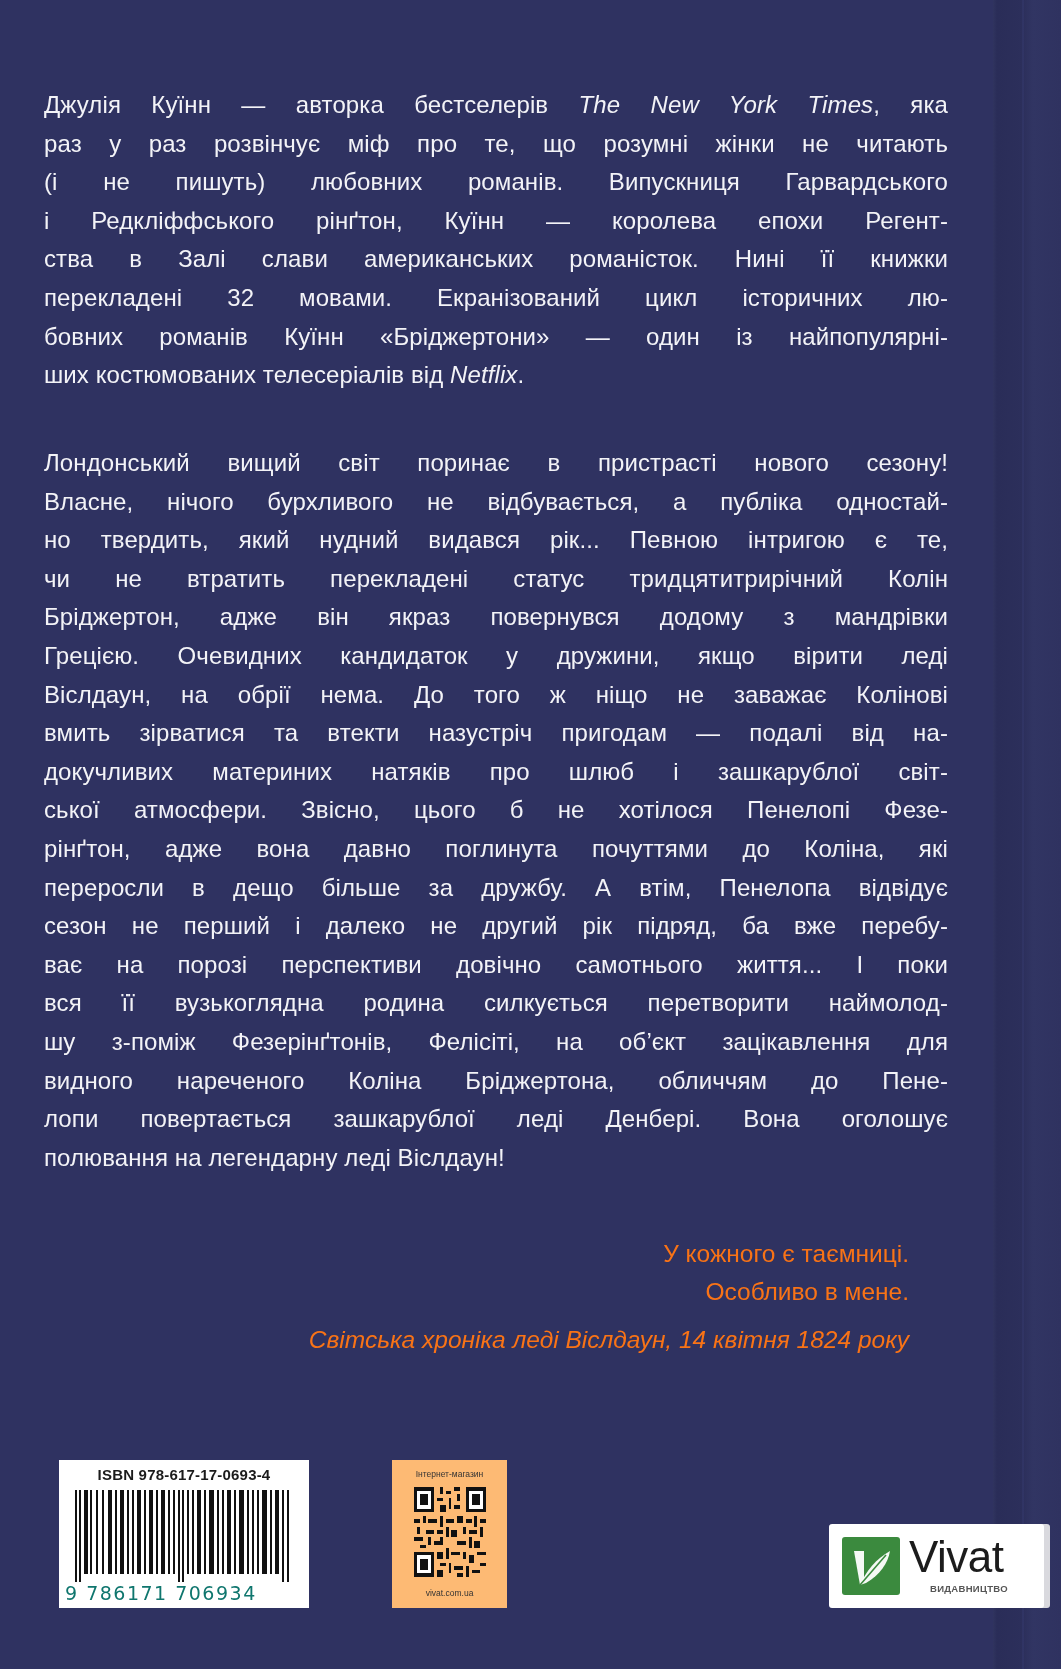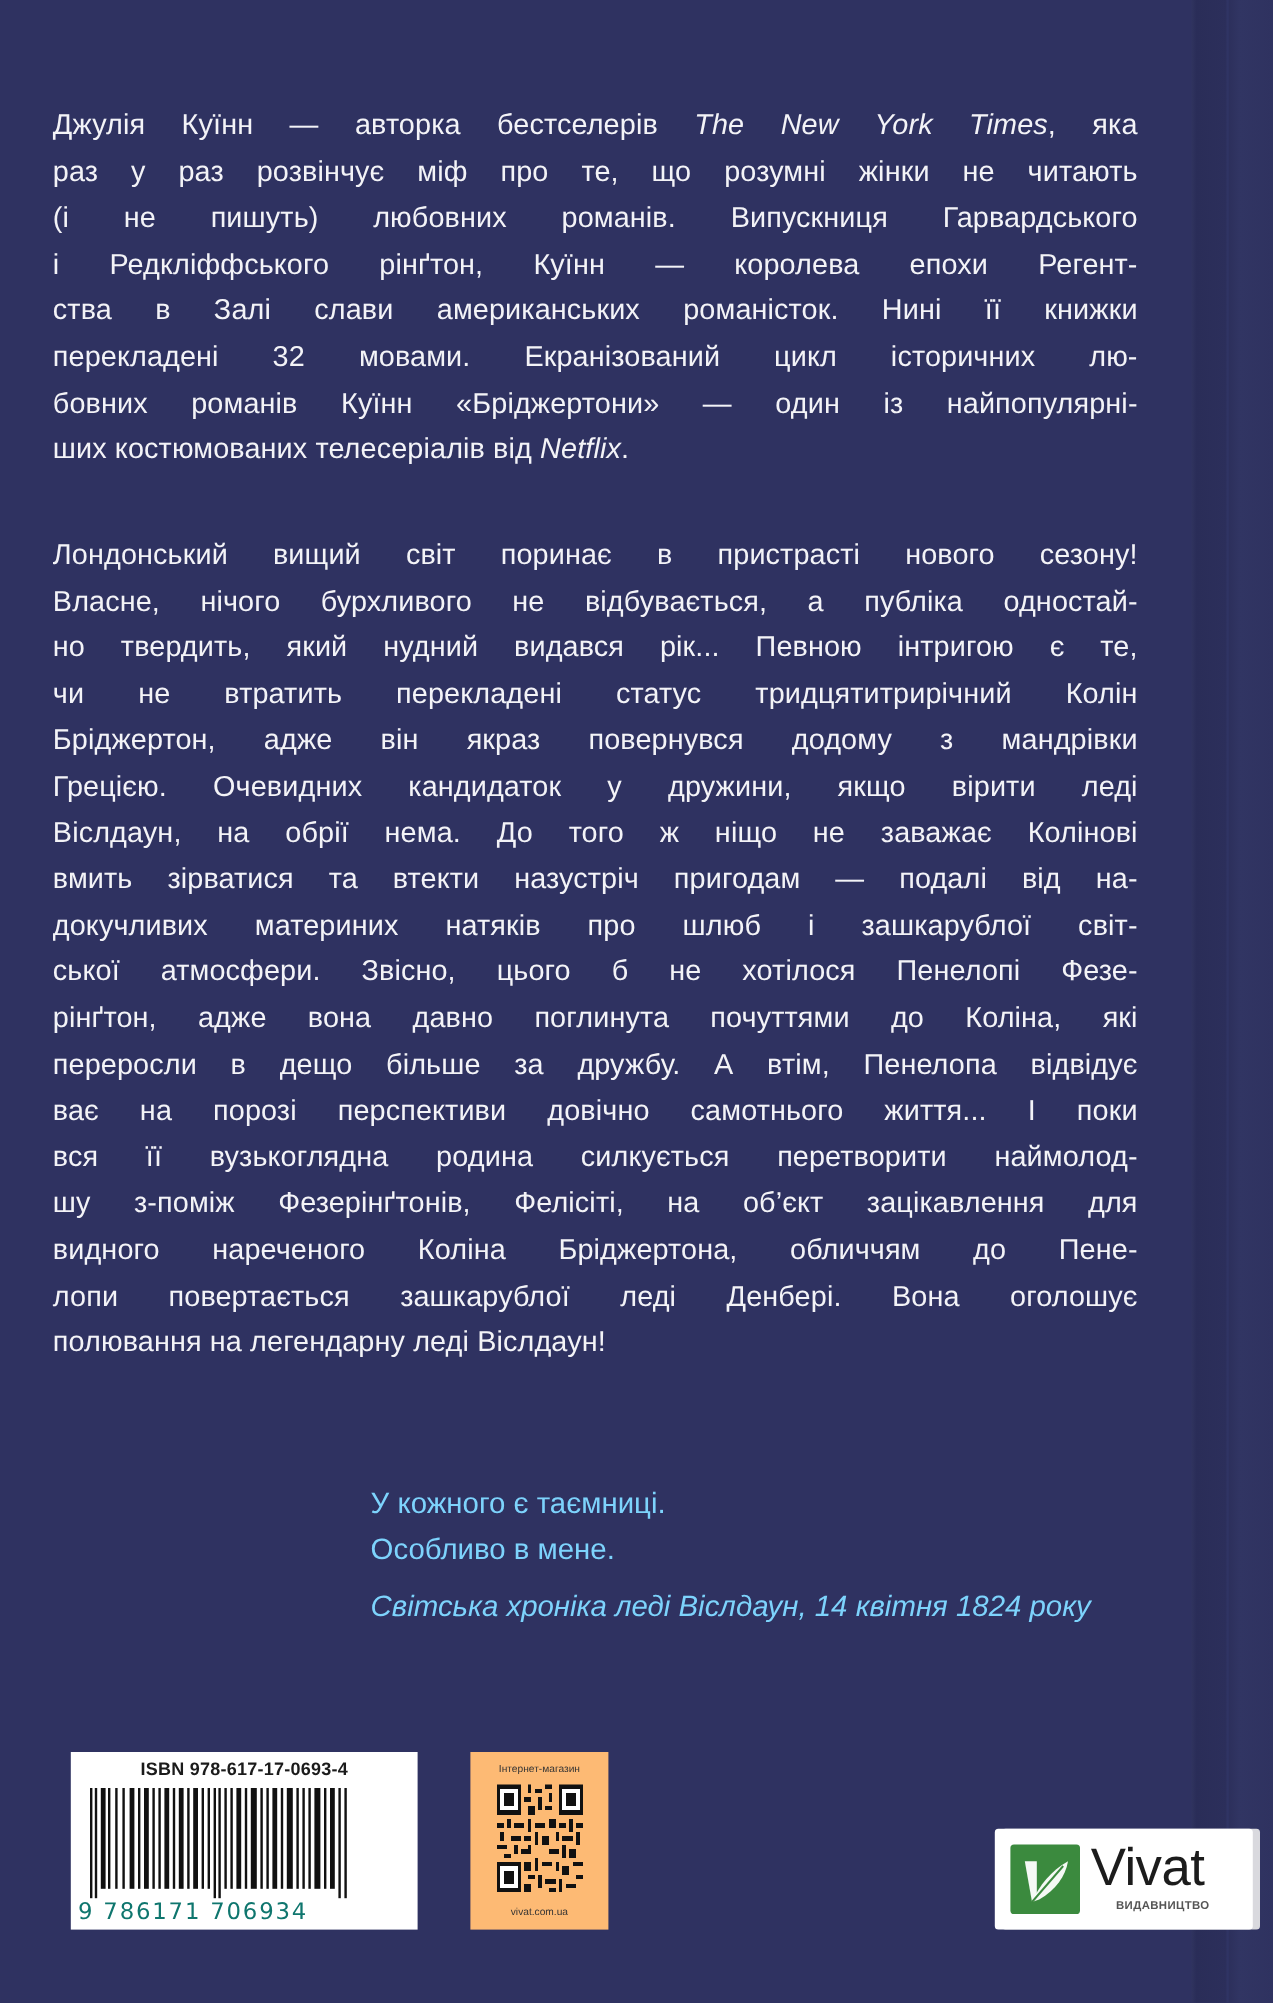--- a/index.html
+++ b/index.html
@@ -59,36 +59,36 @@
       text-align-last: left;
     }
     .text-block em { font-style: italic; }
     #para1 { top: 86px; }
     #para2 { top: 444px; }
 
     .quote {
       position: absolute;
       right: 152px;
       top: 1235px;
-      text-align: left;
+      text-align: right;
       font-size: 24.5px;
       line-height: 38px;
-      color: #7dd3fc;
+      color: #f97316;
     }
     .quote .src {
       font-style: italic;
       margin-top: 10px;
       display: block;
     }
 
     .isbn-box {
       position: absolute;
       left: 59px;
       top: 1460px;
-      width: 289px;
+      width: 250px;
       height: 148px;
       background: #ffffff;
       color: #1b1b1b;
       box-sizing: border-box;
     }
     .isbn-label {
       position: absolute;
       left: 0; right: 0;
       top: 6px;
       text-align: center;
@@ -206,20 +206,21 @@
       <span class="line">но твердить, який нудний видався рік... Певною інтригою є те,</span>
       <span class="line">чи не втратить перекладені статус тридцятитрирічний Колін</span>
       <span class="line">Бріджертон, адже він якраз повернувся додому з мандрівки</span>
       <span class="line">Грецією. Очевидних кандидаток у дружини, якщо вірити леді</span>
       <span class="line">Віслдаун, на обрії нема. До того ж ніщо не заважає Колінові</span>
       <span class="line">вмить зірватися та втекти назустріч пригодам — подалі від на-</span>
       <span class="line">докучливих материних натяків про шлюб і зашкарублої світ-</span>
       <span class="line">ської атмосфери. Звісно, цього б не хотілося Пенелопі Фезе-</span>
       <span class="line">рінґтон, адже вона давно поглинута почуттями до Коліна, які</span>
       <span class="line">переросли в дещо більше за дружбу. А втім, Пенелопа відвідує</span>
+      <span class="line">сезон не перший і далеко не другий рік підряд, ба вже перебу-</span>
       <span class="line">ває на порозі перспективи довічно самотнього життя... І поки</span>
       <span class="line">вся її вузькоглядна родина силкується перетворити наймолод-</span>
       <span class="line">шу з-поміж Фезерінґтонів, Фелісіті, на об’єкт зацікавлення для</span>
       <span class="line">видного нареченого Коліна Бріджертона, обличчям до Пене-</span>
       <span class="line">лопи повертається зашкарублої леді Денбері. Вона оголошує</span>
       <span class="line last">полювання на легендарну леді Віслдаун!</span>
     </div>
 
   <div class="quote">
     <span style="display:block">У кожного є таємниці.</span>

